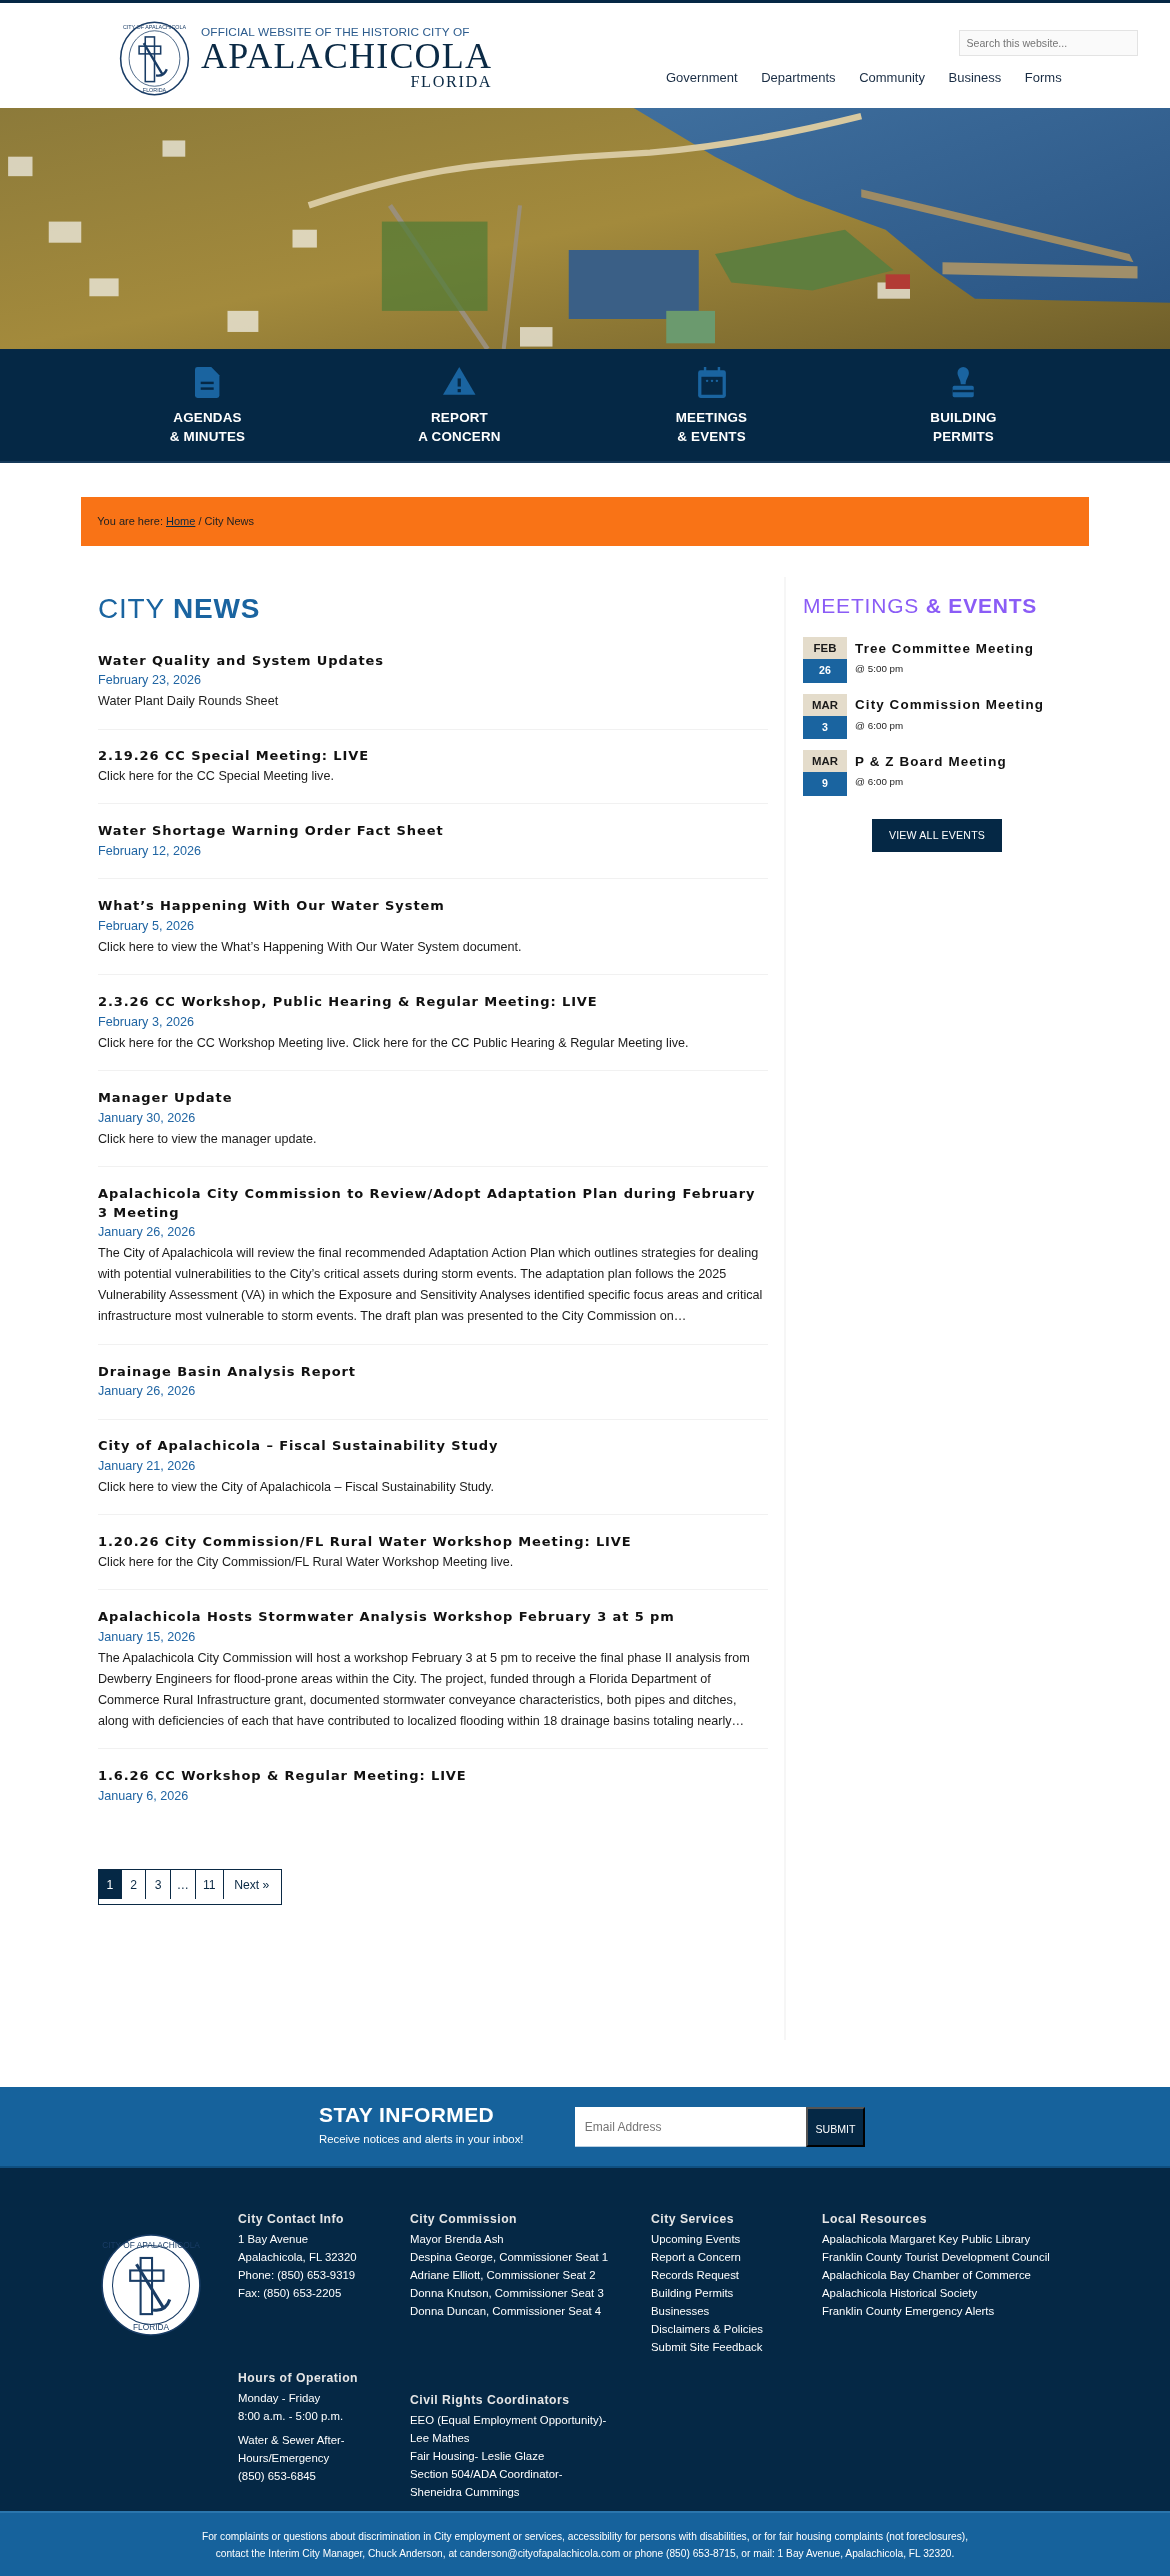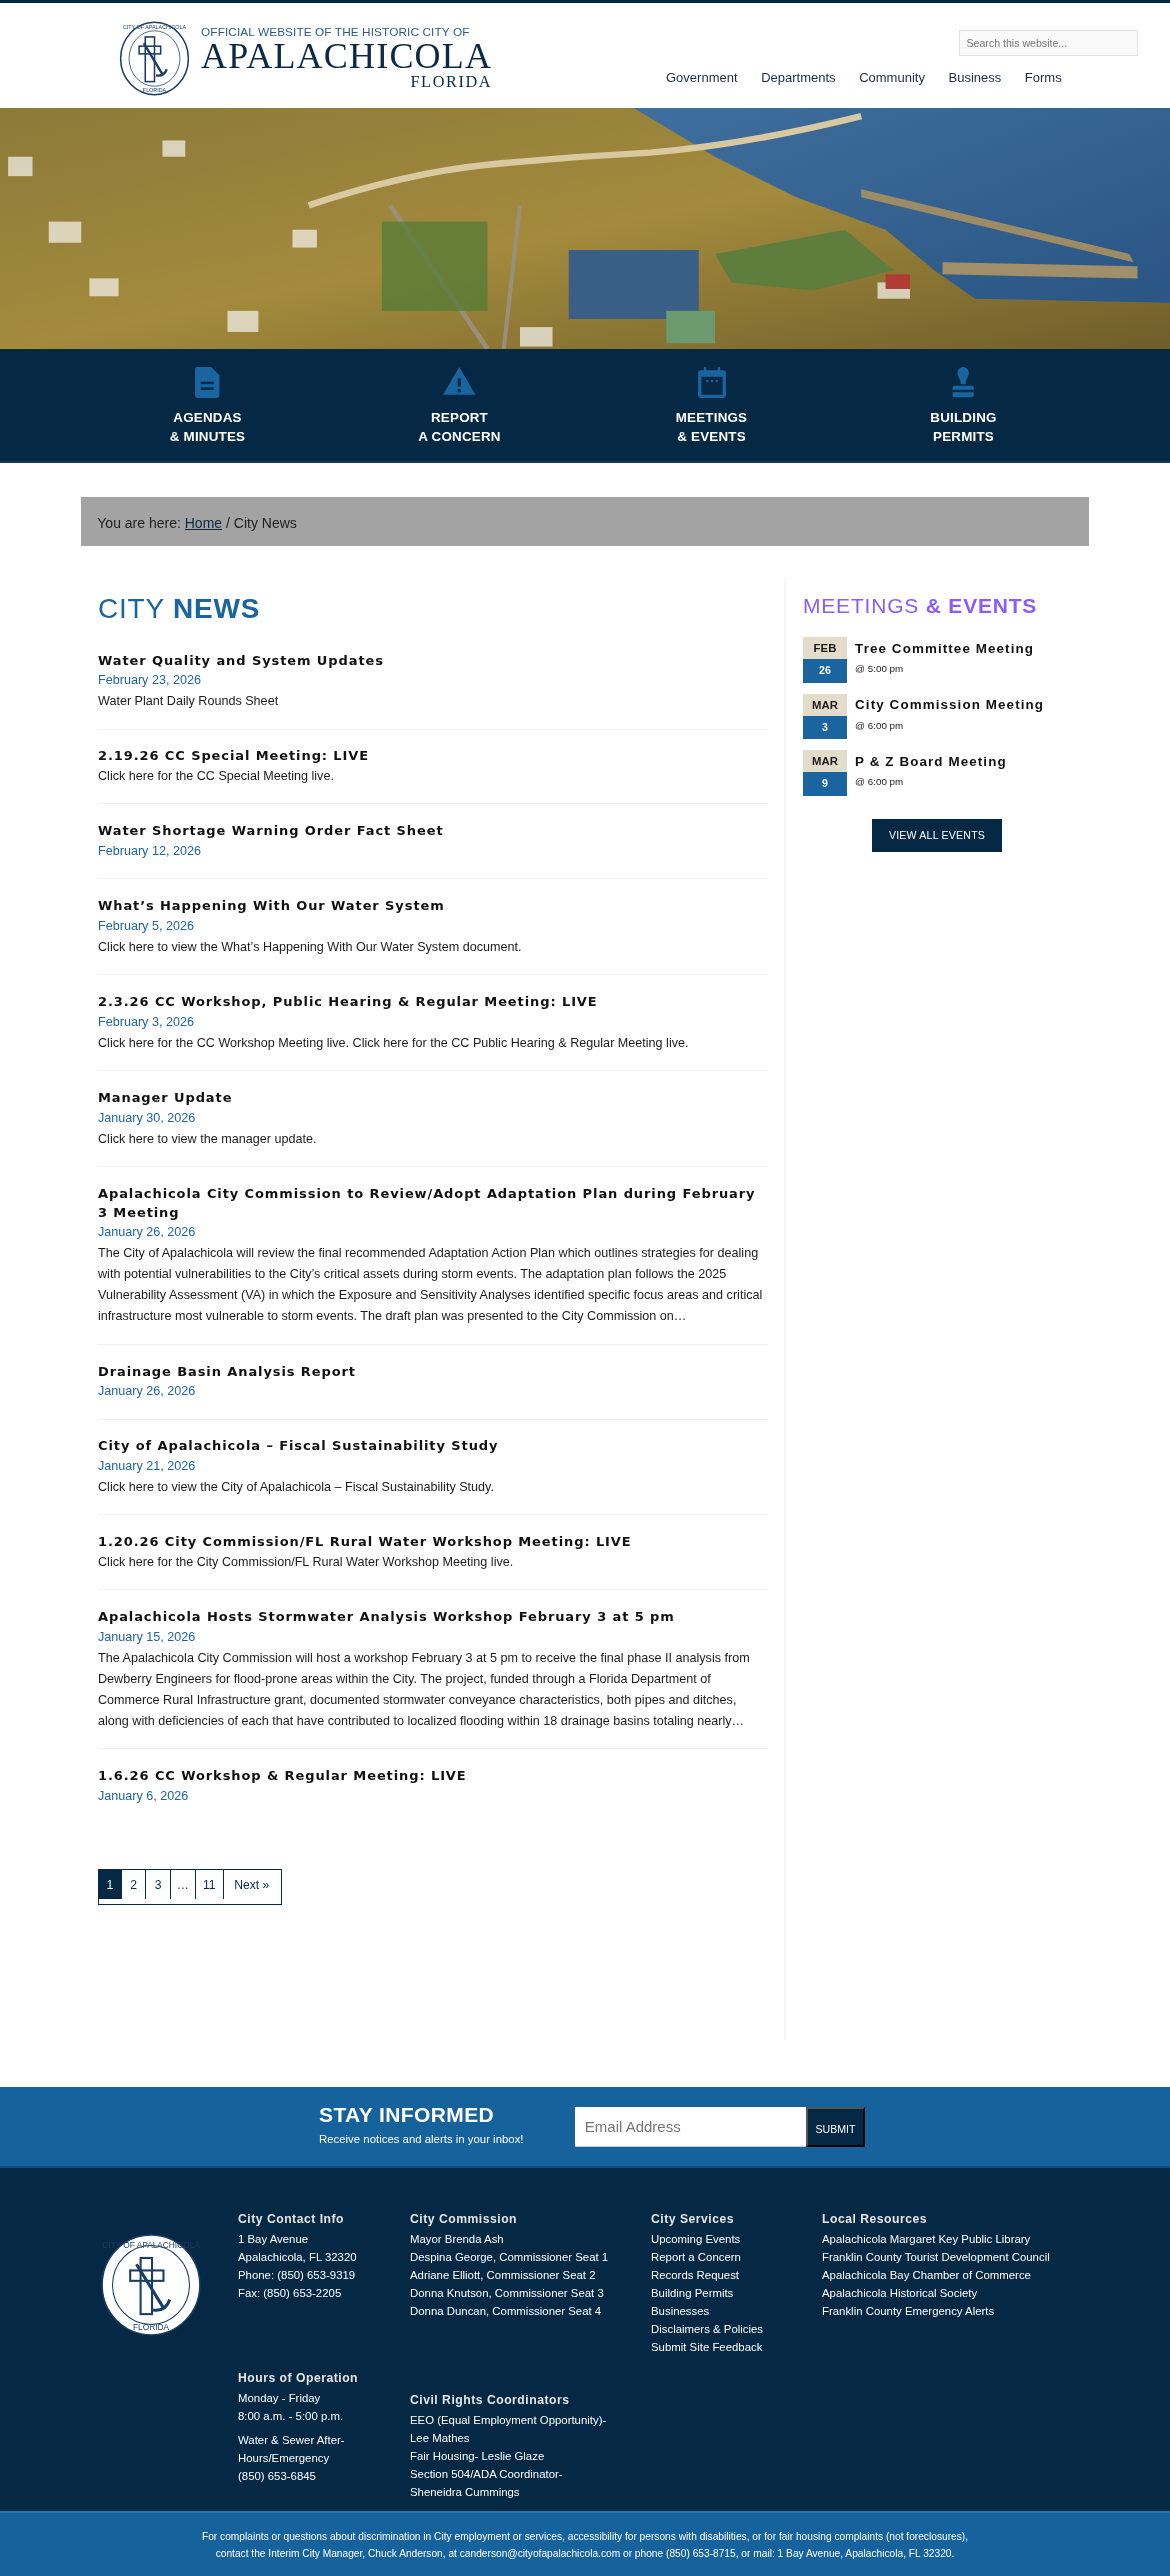--- a/index.html
+++ b/index.html
@@ -25,21 +25,21 @@
   .hero { position: absolute; left: 0; top: 108px; width: 1170px; height: 241px; overflow: hidden; background: #6f6a40; }
   .hero svg { display: block; }
 
   
   .quick { position: absolute; left: 0; top: 349px; width: 1170px; height: 114px; background: #052845; border-bottom: 2.4px solid #163a5a; }
   .quick-item { position: absolute; top: 18px; width: 163px; text-align: center; color: #fff; }
   .quick-icon { display: block; margin: 0 auto; height: 31px; }
   .quick-label { margin-top: 9.8px; font-size: 13.4px; font-weight: bold; line-height: 19.5px; letter-spacing: 0.2px; font-family: "Liberation Sans", sans-serif; }
 
   
-  .crumb { position: absolute; left: 81px; top: 497px; width: 1008px; height: 49px; background: #a3a3a3; padding: 18px 16.3px; font-size: 14px; color: #222; }
+  .crumb { position: absolute; left: 81px; top: 497px; width: 1008px; height: 49px; background: #f97316; padding: 18px 16.3px; font-size: 11px; color: #222; }
   .crumb a { color: #0b2a45; text-decoration: underline; }
 
   
   .main { position: absolute; left: 98px; top: 593px; width: 670px; }
   .page-title { font-size: 28px; color: #1a64a0; letter-spacing: 0.8px; line-height: 32.5px; font-weight: normal; margin-bottom: 18px; font-family: "Liberation Sans", sans-serif; }
   .page-title b { font-weight: bold; }
 
   .post { border-bottom: 1.6px solid #f1f1f1; padding: 8.1px 0 16.3px 0; margin-bottom: 9.8px; }
   .post-title { font-size: 14px; font-weight: bold; color: #111; letter-spacing: 0.9px; line-height: 18.7px; font-family: "DejaVu Sans", sans-serif; font-size: 13px; }
   .post-date { font-size: 12.6px; color: #2065a3; line-height: 21px; }
@@ -62,21 +62,21 @@
   .cal-d { height: 23.6px; background: #1a64a0; color: #fff; font-weight: bold; font-size: 10.6px; text-align: center; line-height: 23.6px; }
   .ev-info { margin-left: 8.1px; }
   .ev-title { font-size: 13.4px; font-weight: bold; color: #111; letter-spacing: 1.1px; line-height: 19.5px; margin-top: 1.6px; }
   .ev-time { font-size: 9.8px; color: #222; margin-top: 4.9px; }
   .view-all { display: block; margin: 23px 0 0 69px; width: 130px; height: 32.5px; background: #052845; color: #fff; font-size: 10.6px; text-align: center; line-height: 32.5px; letter-spacing: 0.2px; }
 
   
   .stay { position: absolute; left: 0; top: 2087px; width: 1170px; height: 81px; background: #16629c; border-bottom: 2.4px solid #0f4f80; }
   .stay-title { position: absolute; left: 319px; top: 16.3px; font-size: 21px; font-weight: bold; color: #fff; letter-spacing: 0.4px; }
   .stay-sub { position: absolute; left: 319px; top: 46px; font-size: 11.4px; color: #fff; }
-  .stay-input { position: absolute; left: 575px; top: 20.3px; width: 246px; height: 40px; border: none; border-bottom: 1.6px solid #b9cfe2; background: #fff; padding: 0 9.8px; font-size: 15px; color: #888; font-family: "Liberation Sans", sans-serif; }
+  .stay-input { position: absolute; left: 575px; top: 20.3px; width: 246px; height: 40px; border: none; border-bottom: 1.6px solid #b9cfe2; background: #fff; padding: 0 9.8px; font-size: 12px; color: #888; font-family: "Liberation Sans", sans-serif; }
   .stay-btn { position: absolute; left: 806px; top: 20.3px; width: 59px; height: 40px; background: #052845; color: #fff; font-size: 10.6px; text-align: center; line-height: 40px; }
 
   
   .footer { position: absolute; left: 0; top: 2168px; width: 1170px; height: 343px; background: #052845; color: #fff; }
   .f-seal { position: absolute; left: 99px; top: 65px; width: 104px; height: 104px; }
   .f-col { position: absolute; font-size: 11.4px; line-height: 18px; color: #fff; }
   .f-col h4 { font-size: 12.2px; font-weight: bold; color: #e6e6e6; letter-spacing: 0.5px; margin-bottom: 1.6px; line-height: 18px; }
   .f-col .gap { height: 6.5px; }
 
   

